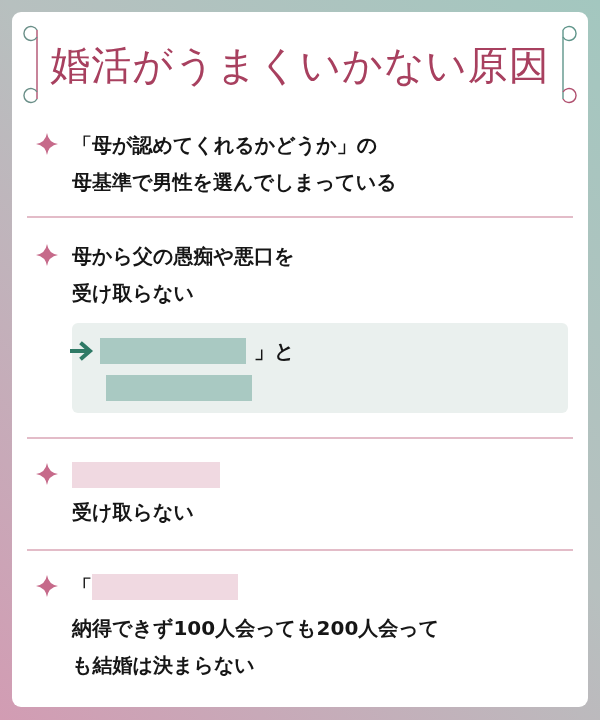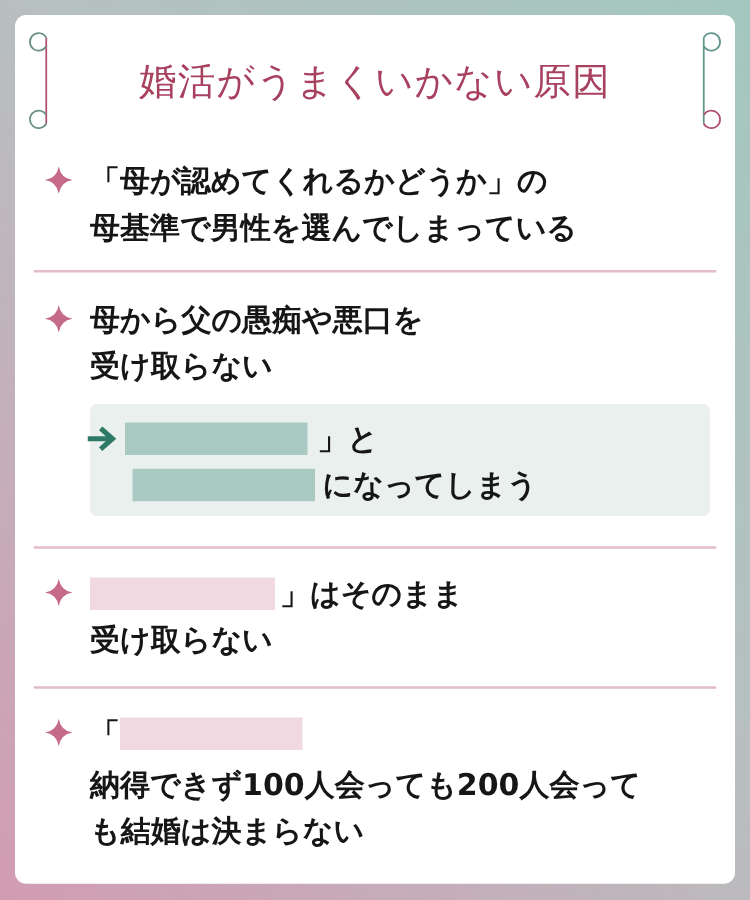--- a/index.html
+++ b/index.html
@@ -10,24 +10,24 @@
     position: relative;
   }
   .card {
     position: absolute; left: 12px; top: 12px; width: 576px; height: 695px;
     background: #ffffff; border-radius: 9px;
   }
   .title-frame { position: absolute; left: 0; top: 0; width: 600px; height: 110px; pointer-events: none; }
   .title-text {
     position: absolute; left: 33px; top: 38px; width: 534px; height: 54px;
     display: flex; align-items: center; justify-content: center;
-    color: #a8405f; font-size: 30px; letter-spacing: 1px;
+    color: #a8405f; font-size: 40px; letter-spacing: 1px;
   }
   .line {
-    position: absolute; left: 72px; font-size: 24px; font-weight: bold; color: #161616;
+    position: absolute; left: 72px; font-size: 20px; font-weight: bold; color: #161616;
     white-space: nowrap; line-height: 36px; height: 36px; display: flex; align-items: center;
   }
   .star { position: absolute; left: 36px; width: 22px; height: 22px; }
   .divider { position: absolute; left: 27px; width: 546px; height: 2px; background: #e3bcc8; }
   .teal-box {
     position: absolute; left: 72px; top: 323px; width: 496px; height: 90px;
     background: #eaf0ee; border-radius: 6px;
   }
   .blank-teal { display: inline-block; background: #a9c9c2; height: 26px; }
   .blank-pink { display: inline-block; background: #f0d9e1; height: 26px; }
@@ -72,30 +72,28 @@
 <div class="teal-box"></div>
 <svg class="arrow" style="top:340px; left:70px" viewBox="0 0 26 22">
   <path d="M2 11 H18 M12 4 L20 11 L12 18" fill="none" stroke="#2f7a66" stroke-width="4" stroke-linecap="square"></path>
 </svg>
 <div class="line" style="top:333px; left:96px">
   <span class="blank-teal" style="width:146px; margin-left:4px; margin-right:8px"></span>
   <span>」と</span>
 </div>
 <div class="line" style="top:370px; left:106px">
   <span class="blank-teal" style="width:146px; margin-right:6px"></span>
-  <span>になってしまう</span>
 </div>
 <div class="divider" style="top:437px"></div>
 
 <svg class="star" style="top:463px" viewBox="0 0 22 22">
   <path d="M11 0 Q12.5 9.5 22 11 Q12.5 12.5 11 22 Q9.5 12.5 0 11 Q9.5 9.5 11 0Z" fill="#c66a8a"></path>
 </svg>
 <div class="line" style="top:457px">
   <span class="blank-pink" style="width:148px; margin-right:4px"></span>
-  <span>」はそのまま</span>
 </div>
 <div class="line" style="top:494px">受け取らない</div>
 <div class="divider" style="top:549px"></div>
 
 <svg class="star" style="top:575px" viewBox="0 0 22 22">
   <path d="M11 0 Q12.5 9.5 22 11 Q12.5 12.5 11 22 Q9.5 12.5 0 11 Q9.5 9.5 11 0Z" fill="#c66a8a"></path>
 </svg>
 <div class="line" style="top:569px">
   <span>「</span>
   <span class="blank-pink" style="width:146px; margin-right:4px"></span>

